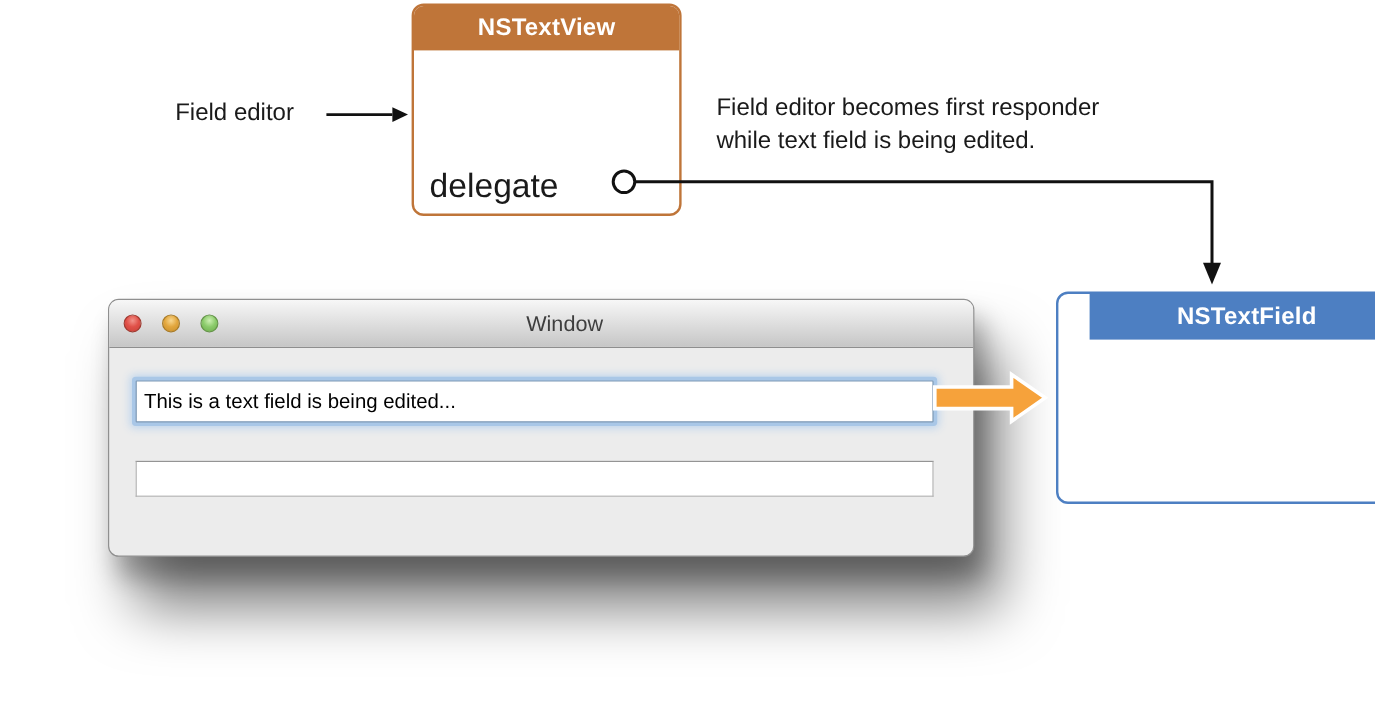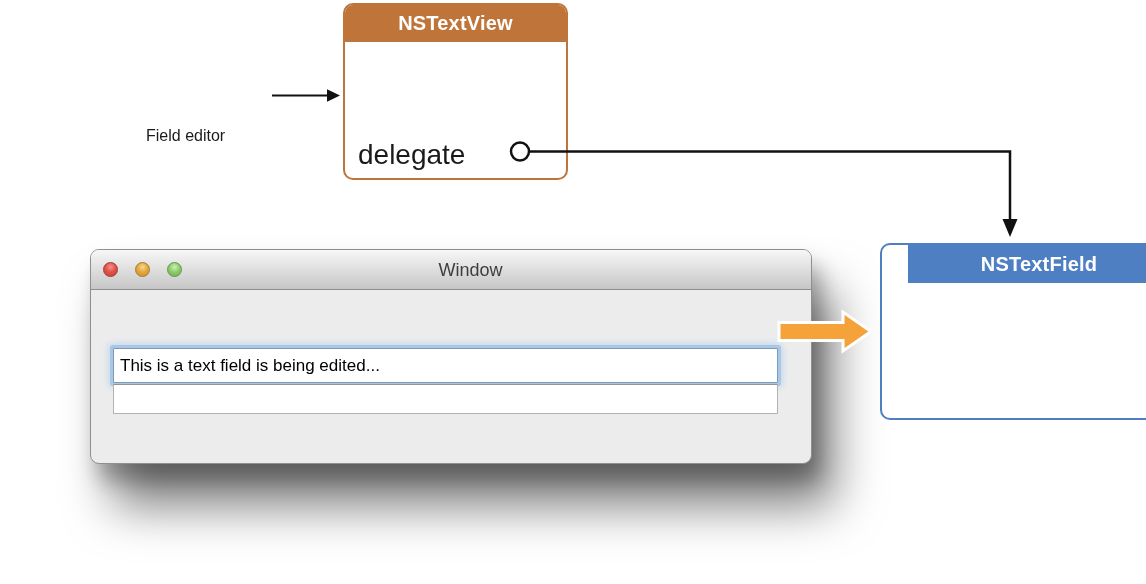--- a/index.html
+++ b/index.html
@@ -12,21 +12,21 @@
   .class-box{position:absolute;border-radius:10px;background:#fff;overflow:hidden;}
   .box-orange{left:343px;top:3px;width:221px;height:173px;border:2.5px solid #bf7539;}
   .box-blue{left:880px;top:243px;width:262px;height:173px;border:2.5px solid #4d7fc2;z-index:4;padding-left:26px;}
   .class-header{display:flex;align-items:center;justify-content:center;
     font-weight:bold;font-size:20px;color:#ffffff;letter-spacing:.2px;}
   .box-orange .class-header{height:37px;background:#bf7539;}
   .box-blue .class-header{height:38px;background:#4d7fc2;}
   .port-label{position:absolute;left:358px;top:139px;font-size:28px;color:#1a1a1a;}
 
   
-  .field-editor-label{position:absolute;left:146px;top:83px;font-size:16px;margin-top:44px;}
+  .field-editor-label{position:absolute;left:146px;top:83px;font-size:20px;}
   .annotation{position:absolute;left:597px;top:77px;font-size:20px;line-height:27px;}
 
   
   .mac-window{position:absolute;left:90px;top:249px;width:720px;height:213px;
     background:#ececec;border:1px solid #8f8f8f;border-radius:9px;
     box-shadow:22px 42px 48px rgba(0,0,0,.5), 8px 16px 20px rgba(0,0,0,.28);
     z-index:2;}
   .title-bar{position:absolute;left:0;top:0;width:100%;height:40px;box-sizing:border-box;
     background:linear-gradient(#f7f7f7,#dcdcdc 55%,#c6c6c6);
     border-bottom:1px solid #8e8e8e;border-radius:8px 8px 0 0;}
@@ -35,39 +35,43 @@
   .traffic{position:absolute;top:12px;width:15px;height:15px;border-radius:50%;box-sizing:border-box;}
   .t-red{left:12px;background:radial-gradient(circle at 50% 32%,#f2938a 0%,#e05048 48%,#c84238 100%);border:1px solid #a03a31;}
   .t-yellow{left:44px;background:radial-gradient(circle at 50% 32%,#f8d78f 0%,#e2a63d 48%,#c98f2d 100%);border:1px solid #a87b28;}
   .t-green{left:76px;background:radial-gradient(circle at 50% 32%,#cdf0b2 0%,#8bcb6b 48%,#6fae4e 100%);border:1px solid #659549;}
 
   .text-field{position:absolute;box-sizing:border-box;background:#fff;
     font-family:"Liberation Sans", sans-serif;font-size:17px;color:#000;
     padding:0 6px;outline:none;}
   .field-focused{left:22px;top:67px;width:665px;height:35px;
     border:1px solid #7e99b5;border-radius:1px;
-    box-shadow:0 0 0 3px #a9c7e7, 0 0 7px 4px #bcd4ed;margin-top:31px;}
+    box-shadow:0 0 0 3px #a9c7e7, 0 0 7px 4px #bcd4ed;}
   .field-empty{left:22px;top:134px;width:665px;height:30px;
     border:1px solid #b3b3b3;border-top:1px solid #949494;}
 
   
   .overlay{position:absolute;left:0;top:0;z-index:10;pointer-events:none;}
 </style>
 </head>
 <body>
 
 <div class="canvas">
 
   <div class="class-box box-orange">
     <div class="class-header">NSTextView</div>
   </div>
   <div class="port-label">delegate</div>
 
   <div class="field-editor-label">Field editor</div>
 
+  <div class="annotation">
+    <div>Field editor becomes first responder</div>
+    <div>while text field is being edited.</div>
+  </div>
 
   <div class="class-box box-blue">
     <div class="class-header">NSTextField</div>
   </div>
 
   <div class="mac-window">
     <div class="title-bar">
       <div class="window-title">Window</div>
       <div class="traffic t-red"></div>
       <div class="traffic t-yellow"></div>

